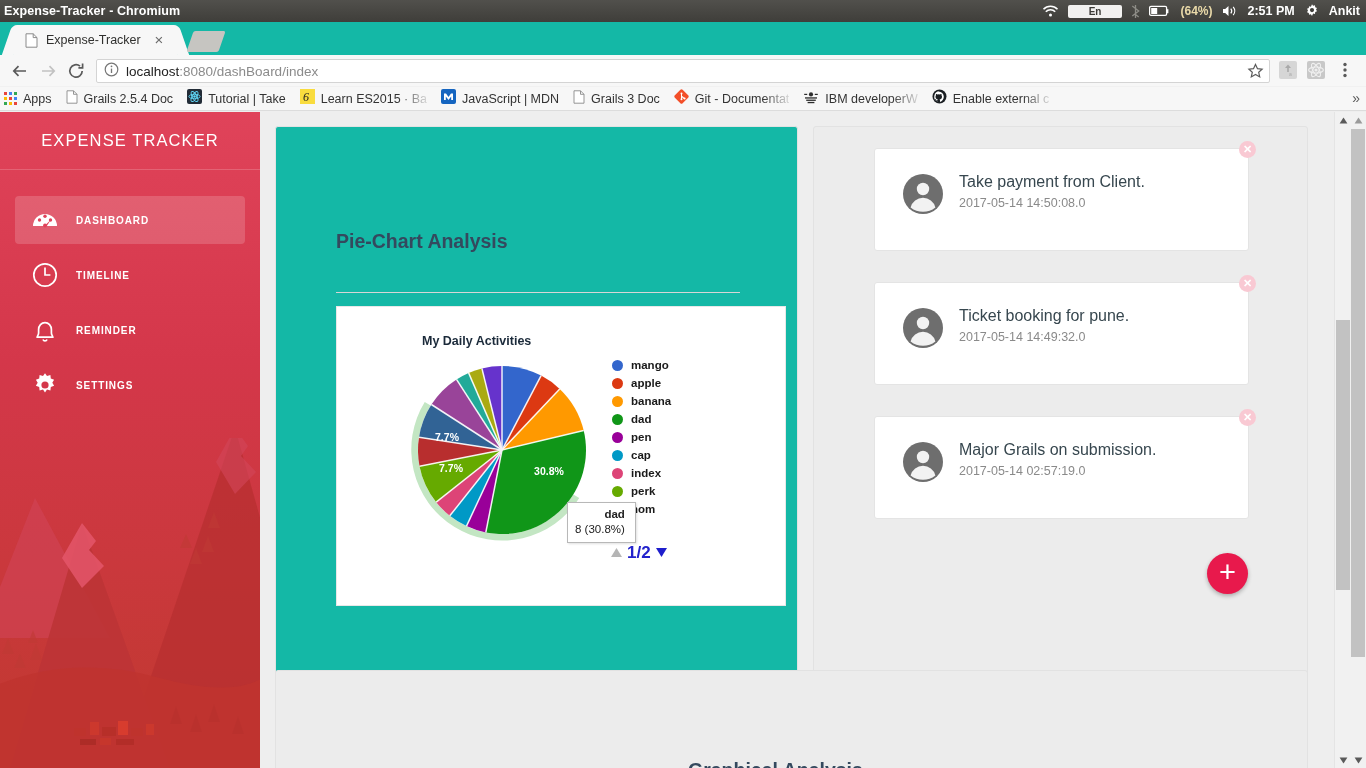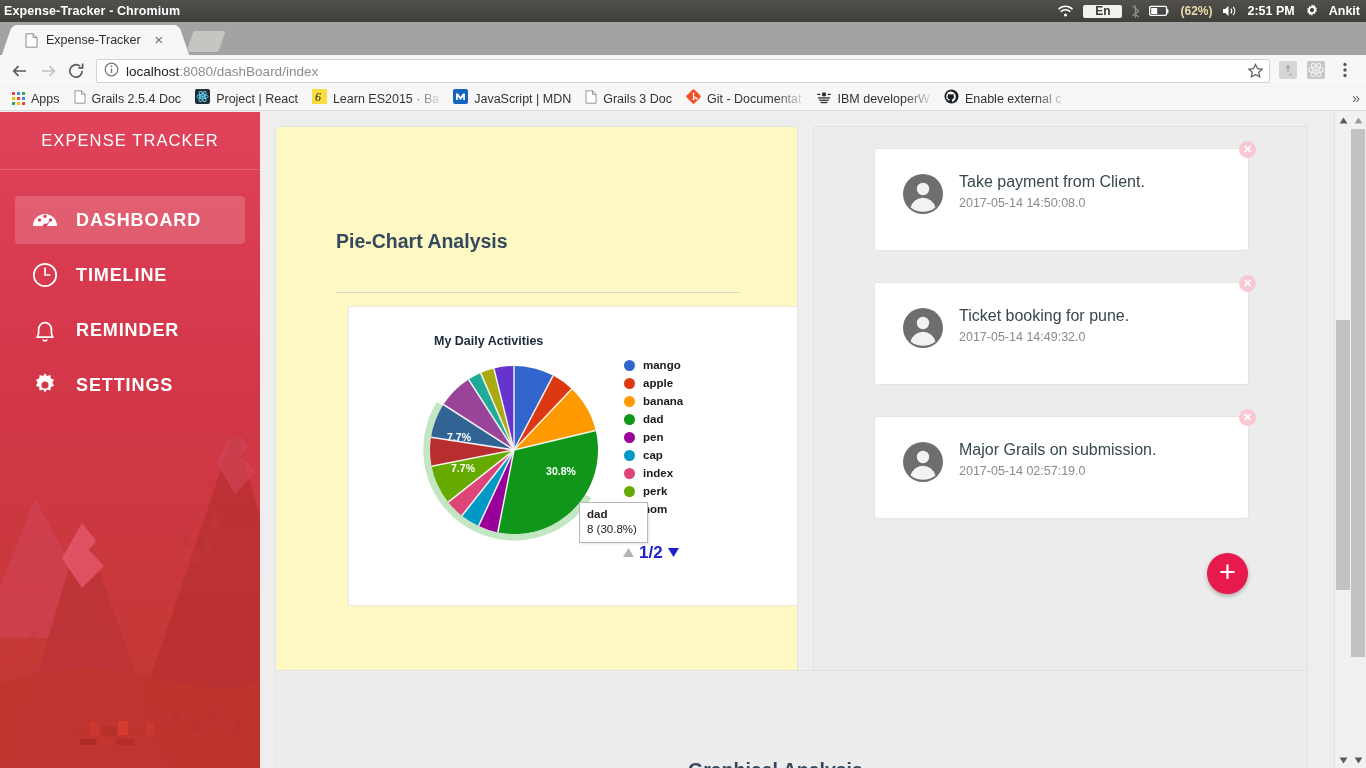--- a/index.html
+++ b/index.html
@@ -16,36 +16,36 @@
     position: absolute; left: 0; top: 0; width: 1366px; height: 22px;
     background: linear-gradient(to bottom, #51504c 0%, #3f3e3a 100%);
     display: flex; align-items: center;
     color: #ffffff; font-size: 12.5px; font-weight: bold;
   }
   #os-title { margin-left: 4px; letter-spacing: .1px; }
   #tray { position: absolute; right: 6px; top: 0; height: 22px;
     display: flex; align-items: center; gap: 9px; }
   .tray-item { display: flex; align-items: center; color: #ffffff; font-size: 12px; }
   #tray-kbd {
-    background: #f2f1f0; color: #3c3b37; font-size: 12px; font-weight: bold;
-    padding: 0px 12px; border-radius: 2px; line-height: 13px;
+    background: #f2f1f0; color: #3c3b37; font-size: 10px; font-weight: bold;
+    padding: 0px 21px; border-radius: 2px; line-height: 13px;
   }
   #tray-batt-pct { color: #e9d9a8; font-size: 12px; font-weight: bold; }
   #tray-clock { color: #ffffff; font-size: 12.5px; font-weight: bold; }
   #tray-user { color: #ffffff; font-size: 12.5px; font-weight: bold; }
   #user-tooltip {
     position: absolute; right: 8px; top: 24px;
     background: #4a4945; border: 1px solid #77766f; border-radius: 3px;
     color: #ffffff; font-size: 11.5px; padding: 2px 8px 3px;
   }
 
   
   #tabstrip {
     position: absolute; left: 0; top: 22px; width: 1366px; height: 33px;
-    background: #a3a3a3;
+    background: #14b8a6;
   }
   #tab1 {
     position: absolute; left: 14px; top: 3px; width: 163px; height: 30px;
     background: #f7f7f7; border-radius: 6px 6px 0 0;
     display: flex; align-items: center;
     transform: perspective(28px) rotateX(0deg);
   }
   #tab1::before, #tab1::after { content: ""; position: absolute; bottom: 0;
     width: 12px; height: 30px; background: #f7f7f7; }
   #tab1::before { left: -7px; transform: skewX(-19deg); border-radius: 5px 0 0 0; }
@@ -117,42 +117,42 @@
   }
   #sidebar-sep { height: 1px; background: rgba(255,255,255,.18); position: relative; z-index: 5;}
   #sidebar-nav { position: relative; z-index: 5; padding-top: 26px; }
   .nav-item {
     height: 48px; margin: 0 15px 7px; border-radius: 4px;
     display: flex; align-items: center; padding-left: 15px;
   }
   .nav-item.active { background: rgba(255,255,255,.17); }
   .nav-icon { width: 30px; height: 30px; flex: 0 0 30px; }
   .nav-label {
-    color: #ffffff; font-size: 18px; font-weight: bold;
+    color: #ffffff; font-size: 10px; font-weight: bold;
     letter-spacing: .9px; margin-left: 16px;
   }
   #mountains { position: absolute; left: 0; bottom: 0; width: 260px; height: 330px;
     z-index: 1; }
 
   
   #content { position: absolute; left: 260px; top: 0; right: 0; height: 656px; }
 
   #panel-pie {
     position: absolute; left: 15px; top: 14px; width: 523px; height: 625px;
-    background: #fef9c3; border: 1px solid #e2e2e2; border-radius: 3px;
+    background: #14b8a6; border: 1px solid #e2e2e2; border-radius: 3px;
   }
   #pie-heading {
     position: absolute; left: 60px; top: 103px;
     font-size: 19.5px; font-weight: bold; color: #34495e;
   }
   #pie-divider { position: absolute; left: 60px; top: 165px; width: 404px;
     height: 1px; background: #d6d6d6; }
   #pie-card {
-    position: absolute; left: 72px; top: 179px; width: 450px; height: 300px;
-    background: #ffffff; border: 1px solid #e8e8e8;
+    position: absolute; left: 60px; top: 179px; width: 450px; height: 300px;
+    background: #ffffff; border: 1px solid #e8e8e8; text-align: right;
   }
   #pie-card-title {
     position: absolute; left: 85px; top: 27px;
     font-size: 12.5px; font-weight: bold; color: #1b2a3a;
   }
   #pie-svg { position: absolute; left: 70px; top: 48px; }
   #legend { position: absolute; left: 275px; top: 49px; }
   .legend-row { display: flex; align-items: center; height: 18px; }
   .legend-dot { width: 11px; height: 11px; border-radius: 50%; flex: 0 0 11px; }
   .legend-label { font-size: 11.5px; font-weight: bold; color: #1a1a1a; margin-left: 8px; }
@@ -255,21 +255,21 @@
           </g>
         </svg>
     </span>
     <span class="tray-item">
       <svg width="22" height="12" viewBox="0 0 22 12">
         <rect x="0.6" y="1.4" width="17" height="9" rx="1.4" fill="none" stroke="#fff" stroke-width="1.3"></rect>
         <rect x="2.2" y="3" width="6" height="6" fill="#fff"></rect>
         <path d="M18.5 4.2v4" stroke="#fff" stroke-width="1.8"></path>
         </svg>
     </span>
-    <span id="tray-batt-pct">(62%)</span>
+    <span id="tray-batt-pct">(64%)</span>
     <span class="tray-item">
       <svg width="17" height="14" viewBox="0 0 17 14">
         <path d="M1 5h2.2L6.5 2v10L3.2 9H1z" fill="#fff"></path>
         <g fill="none" stroke="#fff" stroke-width="1.2">
           <path d="M8.8 4.6c1.1 1.4 1.1 3.4 0 4.8"></path>
           <path d="M11.2 2.8c2 2.4 2 6 0 8.4"></path>
           </g>
         </svg>
     </span>
     <span id="tray-clock">2:51 PM</span>
@@ -361,21 +361,21 @@
         <g fill="#5a5a5a">
       <circle cx="9" cy="4.5" r="1.7"></circle>
           <circle cx="9" cy="10" r="1.7"></circle>
           <circle cx="9" cy="15.5" r="1.7"></circle>
         </g>
       </svg>
   </span>
 </div>
 
 <div id="bmbar">
-  <div class="bm" style="padding-left:12px">
+  <div class="bm" style="padding-left:4px">
     <span id="apps-grid">
       <i style="background:#e8453c"></i>
         <i style="background:#4285f4"></i>
         <i style="background:#34a853"></i>
       <i style="background:#fbbc05"></i>
         <i style="background:#e8453c"></i>
         <i style="background:#4285f4"></i>
       <i style="background:#34a853"></i>
         <i style="background:#fbbc05"></i>
         <i style="background:#e8453c"></i>
@@ -396,21 +396,21 @@
       <svg width="15" height="15" viewBox="0 0 15 15">
           <rect width="15" height="15" rx="2" fill="#222c37"></rect>
         <g fill="none" stroke="#61dafb" stroke-width=".9">
           <ellipse cx="7.5" cy="7.5" rx="5.6" ry="2.2"></ellipse>
           <ellipse cx="7.5" cy="7.5" rx="5.6" ry="2.2" transform="rotate(60 7.5 7.5)"></ellipse>
           <ellipse cx="7.5" cy="7.5" rx="5.6" ry="2.2" transform="rotate(120 7.5 7.5)"></ellipse>
           </g>
         <circle cx="7.5" cy="7.5" r="1.2" fill="#61dafb"></circle>
         </svg>
     </span>
-    <span class="bm-label">Project | React</span>
+    <span class="bm-label">Tutorial | Take</span>
   </div>
   <div class="bm bm-fade">
     <span>
       <svg width="15" height="15" viewBox="0 0 15 15">
           <rect width="15" height="15" fill="#f9dc3e"></rect>
         <text x="3" y="12" font-size="12" font-style="italic" font-family="serif" fill="#222">6</text>
         </svg>
     </span>
     <span class="bm-label">Learn ES2015 · Ba</span>
   </div>

